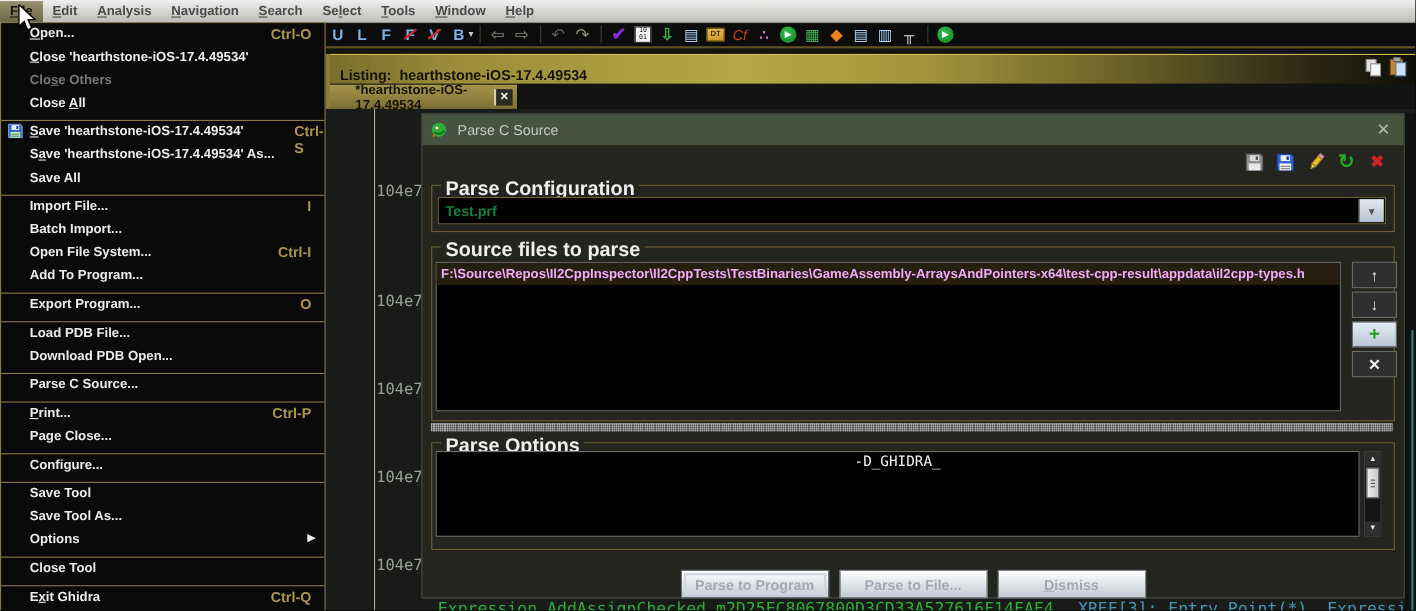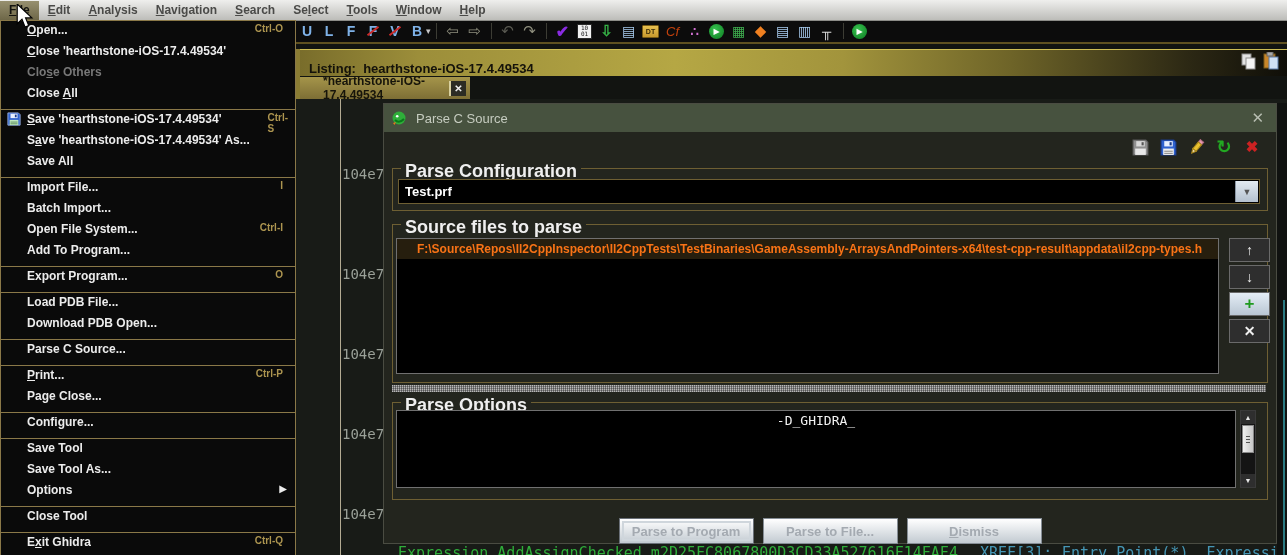--- a/index.html
+++ b/index.html
@@ -53,44 +53,44 @@
   .bottom-line{position:absolute;top:544px;font-family:"DejaVu Sans Mono",monospace;font-size:15px;white-space:pre;}
   .code-green{color:#2fae3a;}
   .code-teal{color:#4596b5;}
   
   .filemenu{position:absolute;left:0;top:20px;width:296px;background:#0a0a0a;border:1px solid #8a7848;
             z-index:50;padding:2px 0;box-sizing:border-box;}
   .mi{display:flex;align-items:flex-start;height:21px;}
   .mi-icon{width:26px;display:flex;justify-content:center;align-items:center;flex:none;}
   .mi-label{flex:1;color:#ececec;font-size:12px;font-weight:bold;white-space:nowrap;}
   .mi.dis .mi-label{color:#787878;}
-  .mi-sc{color:#ad9550;font-size:10px;font-weight:bold;padding-right:12px;margin-left:46px;}
+  .mi-sc{color:#ad9550;font-size:13px;font-weight:bold;padding-right:12px;margin-left:46px;}
   .mi-arrow{color:#ececec;font-size:10px;padding-right:8px;}
   .msep{border-top:1px solid #8a7848;margin:2px 0;}
   
   .dialog{position:absolute;left:383px;top:103px;width:894px;height:441px;background:#23251e;
           border:1px solid #4a4c42;box-sizing:border-box;z-index:30;}
   .dlg-title{position:absolute;left:0;top:0;width:100%;height:28px;background:#47523f;display:flex;align-items:center;}
   .dlg-title-text{color:#c6ccc0;font-size:13px;padding-left:8px;}
   .dlg-close{position:absolute;right:12px;top:5px;color:#b8beb2;font-size:15px;cursor:default;}
   .dlg-toolbar{position:absolute;right:14px;top:33px;display:flex;gap:8px;align-items:center;}
   .dlg-tb-btn{width:20px;height:20px;display:flex;align-items:center;justify-content:center;}
   .glyph-refresh{color:#22a822;font-size:18px;font-weight:bold;}
   .glyph-delete{color:#cc2222;font-size:15px;font-weight:bold;}
   .group{position:absolute;border:1px solid #6e5f33;}
   .group-label{position:absolute;top:-8px;left:8px;background:#23251e;padding:0 4px;
                color:#efefef;font-size:18px;font-weight:bold;white-space:nowrap;}
   .combo{position:absolute;left:14px;top:75px;width:862px;height:25px;background:#000;border:1px solid #6e5f33;box-sizing:border-box;}
-  .combo-text{color:#ffffff;font-size:13px;font-weight:bold;line-height:23px;padding-left:6px;}
+  .combo-text{color:#15803d;font-size:13px;font-weight:bold;line-height:23px;padding-left:6px;}
   .combo-btn{position:absolute;right:1px;top:1px;bottom:1px;width:22px;
              background:linear-gradient(#e2eaf1,#b4c1cf);border-left:1px solid #8a96a4;
              display:flex;align-items:center;justify-content:center;color:#555;font-size:9px;}
   .listbox{position:absolute;left:12px;top:134px;width:823px;height:136px;background:#000;border:1px solid #707070;box-sizing:border-box;}
-  .list-item{height:20px;background:#261e0e;color:#f97316;font-size:12px;font-weight:bold;
-             line-height:20px;padding-left:4px;white-space:nowrap;overflow:hidden;text-align:center;}
+  .list-item{height:20px;background:#261e0e;color:#f0abfc;font-size:12px;font-weight:bold;
+             line-height:20px;padding-left:4px;white-space:nowrap;overflow:hidden;}
   .side-btn{position:absolute;left:845px;width:41px;height:24px;background:#2e2e2e;border:1px solid #6a6a6a;
             box-sizing:border-box;display:flex;align-items:center;justify-content:center;
             color:#f0f0f0;font-weight:bold;font-size:14px;}
   .side-btn.add{background:linear-gradient(#e4edf5,#b9c6d3);color:#1f9a1f;font-size:17px;}
   .splitter{position:absolute;left:8px;top:281px;width:874px;height:7px;
             background:repeating-linear-gradient(90deg,#e0e0e0 0 1px,#8a8a8a 1px 2px),
                        repeating-linear-gradient(0deg,#d0d0d0 0 1px,#9a9a9a 1px 2px);
             background-blend-mode:multiply;}
   .textarea{position:absolute;left:12px;top:306px;width:840px;height:78px;background:#000;border:1px solid #707070;box-sizing:border-box;text-align:center;}
   .textarea-text{color:#f2f2f2;font-family:"DejaVu Sans Mono",monospace;font-size:13px;padding:2px 4px;white-space:pre;}

